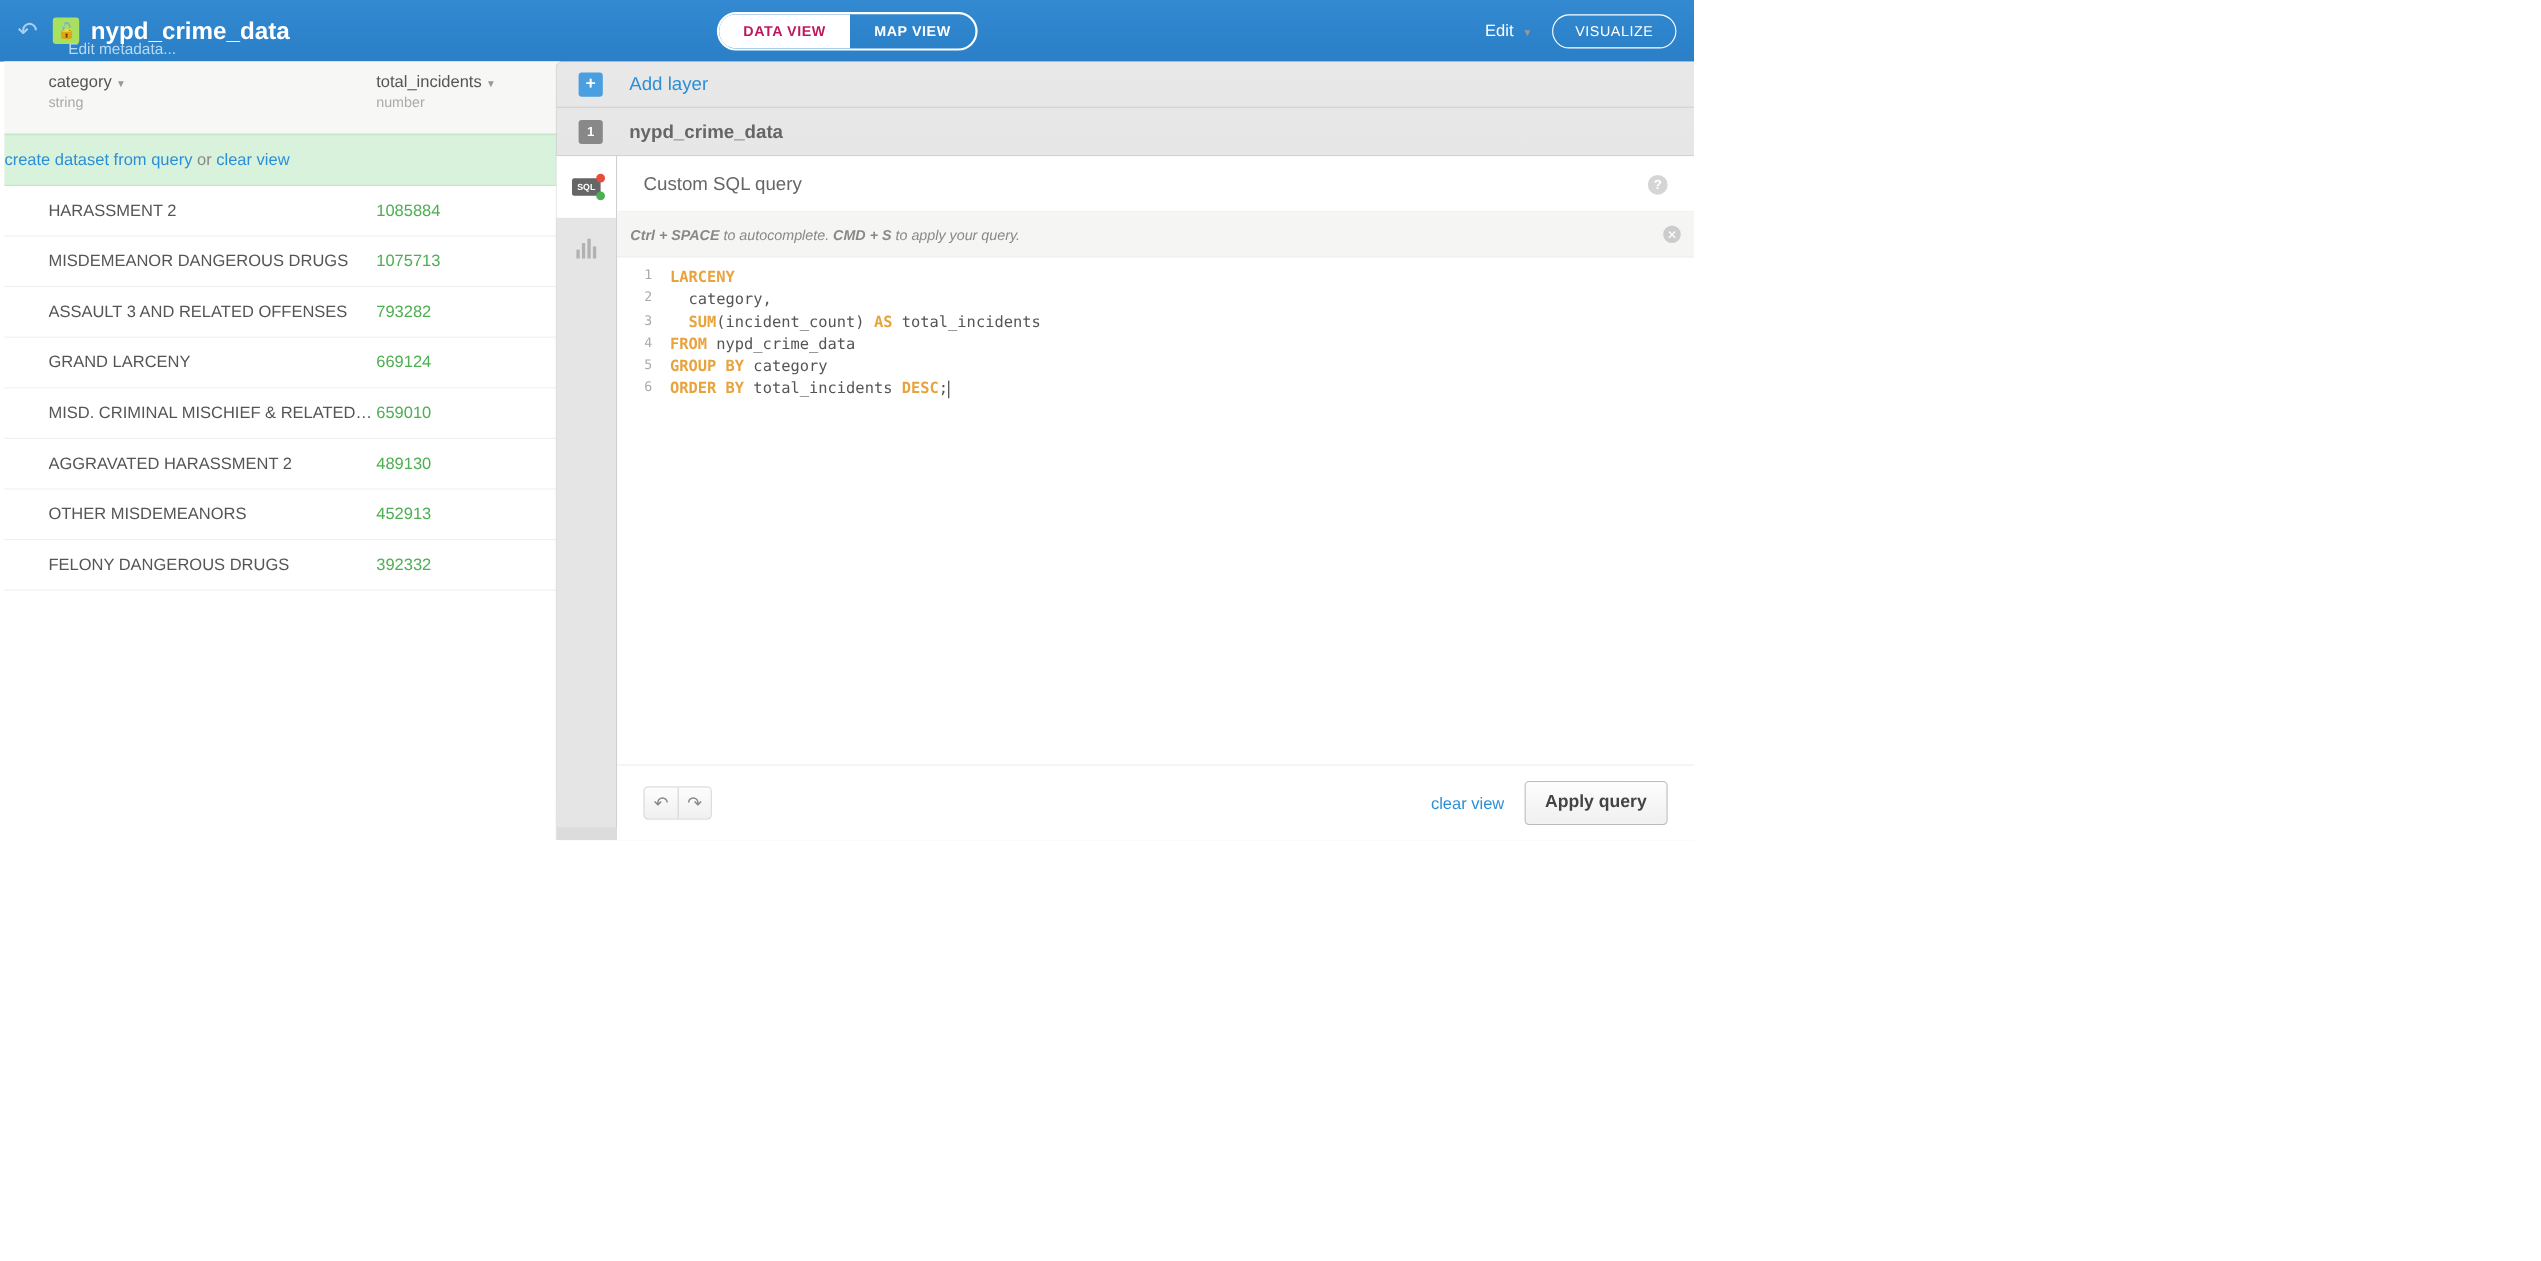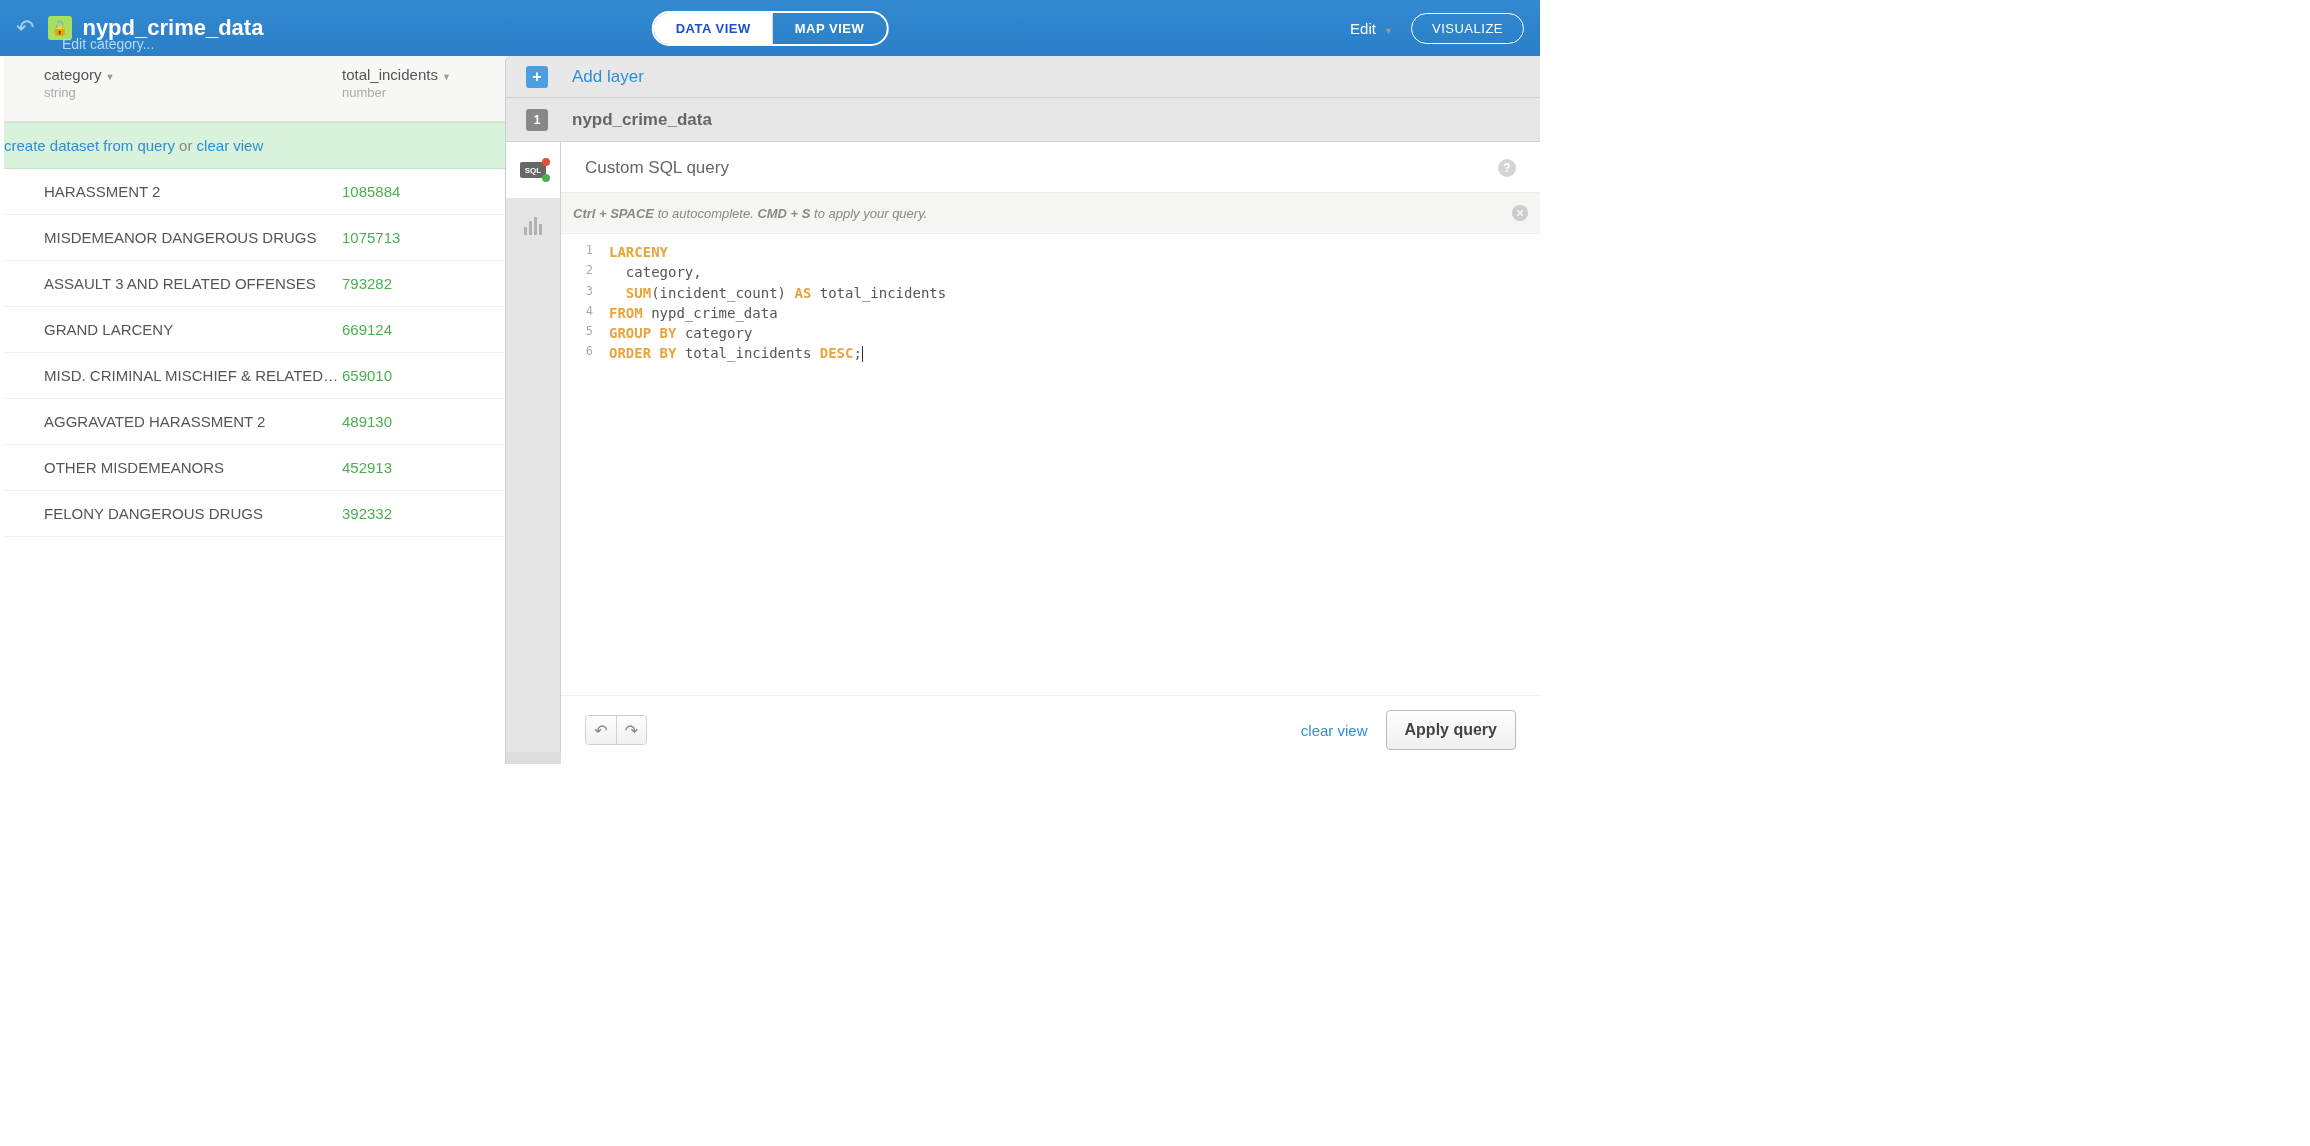--- a/index.html
+++ b/index.html
@@ -8,21 +8,21 @@
 
 
 .topbar { height: 56px; background: linear-gradient(#338ad1, #2a7fc7); display: flex; align-items: center; padding: 0 16px; color: #fff; position: relative; }
 .back-arrow { color: #a8d0ed; font-size: 22px; margin-right: 14px; cursor: pointer; }
 .lock-icon { width: 24px; height: 24px; background: #a8e060; border-radius: 3px; display: flex; align-items: center; justify-content: center; margin-right: 10px; color: #5a9020; font-size: 14px; }
 .dataset-title { font-size: 22px; font-weight: bold; color: #fff; }
 .edit-metadata { font-size: 14px; color: #b8d9f0; cursor: pointer; position: absolute; left: 62px; top: 36px; }
 
 .view-toggle { position: absolute; left: 50%; transform: translateX(-50%); display: flex; border: 2px solid #fff; border-radius: 20px; overflow: hidden; }
 .view-btn { padding: 8px 22px; font-size: 13px; font-weight: bold; letter-spacing: 0.5px; cursor: pointer; }
-.view-btn.active { background: #fff; color: #1d4ed8; }
+.view-btn.active { background: #fff; color: #be185d; }
 .view-btn.inactive { background: transparent; color: #fff; }
 
 .topbar-right { margin-left: auto; display: flex; align-items: center; gap: 18px; }
 .edit-link { color: #fff; font-size: 15px; cursor: pointer; }
 .visualize-btn { border: 1.5px solid #fff; border-radius: 18px; padding: 7px 20px; color: #fff; font-size: 13px; font-weight: 500; letter-spacing: 0.5px; cursor: pointer; }
 
 
 .left-panel { position: absolute; left: 4px; top: 56px; width: 505px; bottom: 0; background: #fff; }
 .table-header { height: 66px; background: #f7f7f6; border-bottom: 1px solid #e5e5e5; display: flex; padding-left: 40px; }
 .col-header { flex: 0 0 298px; padding: 10px 0 0 0; }
@@ -86,21 +86,21 @@
 .apply-btn { border: 1px solid #bbb; border-radius: 4px; padding: 10px 18px; background: linear-gradient(#fdfdfd,#f0f0f0); font-size: 16px; font-weight: bold; color: #444; cursor: pointer; }
 </style>
 </head>
 <body>
 <div class="app">
 
 <div class="topbar">
   <span class="back-arrow">↶</span>
   <span class="lock-icon">🔓</span>
   <span class="dataset-title">nypd_crime_data</span>
-  <span class="edit-metadata">Edit category...</span>
+  <span class="edit-metadata">Edit metadata...</span>
 
   <div class="view-toggle">
     <div class="view-btn active">DATA VIEW</div>
     <div class="view-btn inactive">MAP VIEW</div>
   </div>
 
   <div class="topbar-right">
     <span class="edit-link"><span>Edit</span> <span class="dropdown-caret">▼</span></span>
     <span class="visualize-btn">VISUALIZE</span>
   </div>

